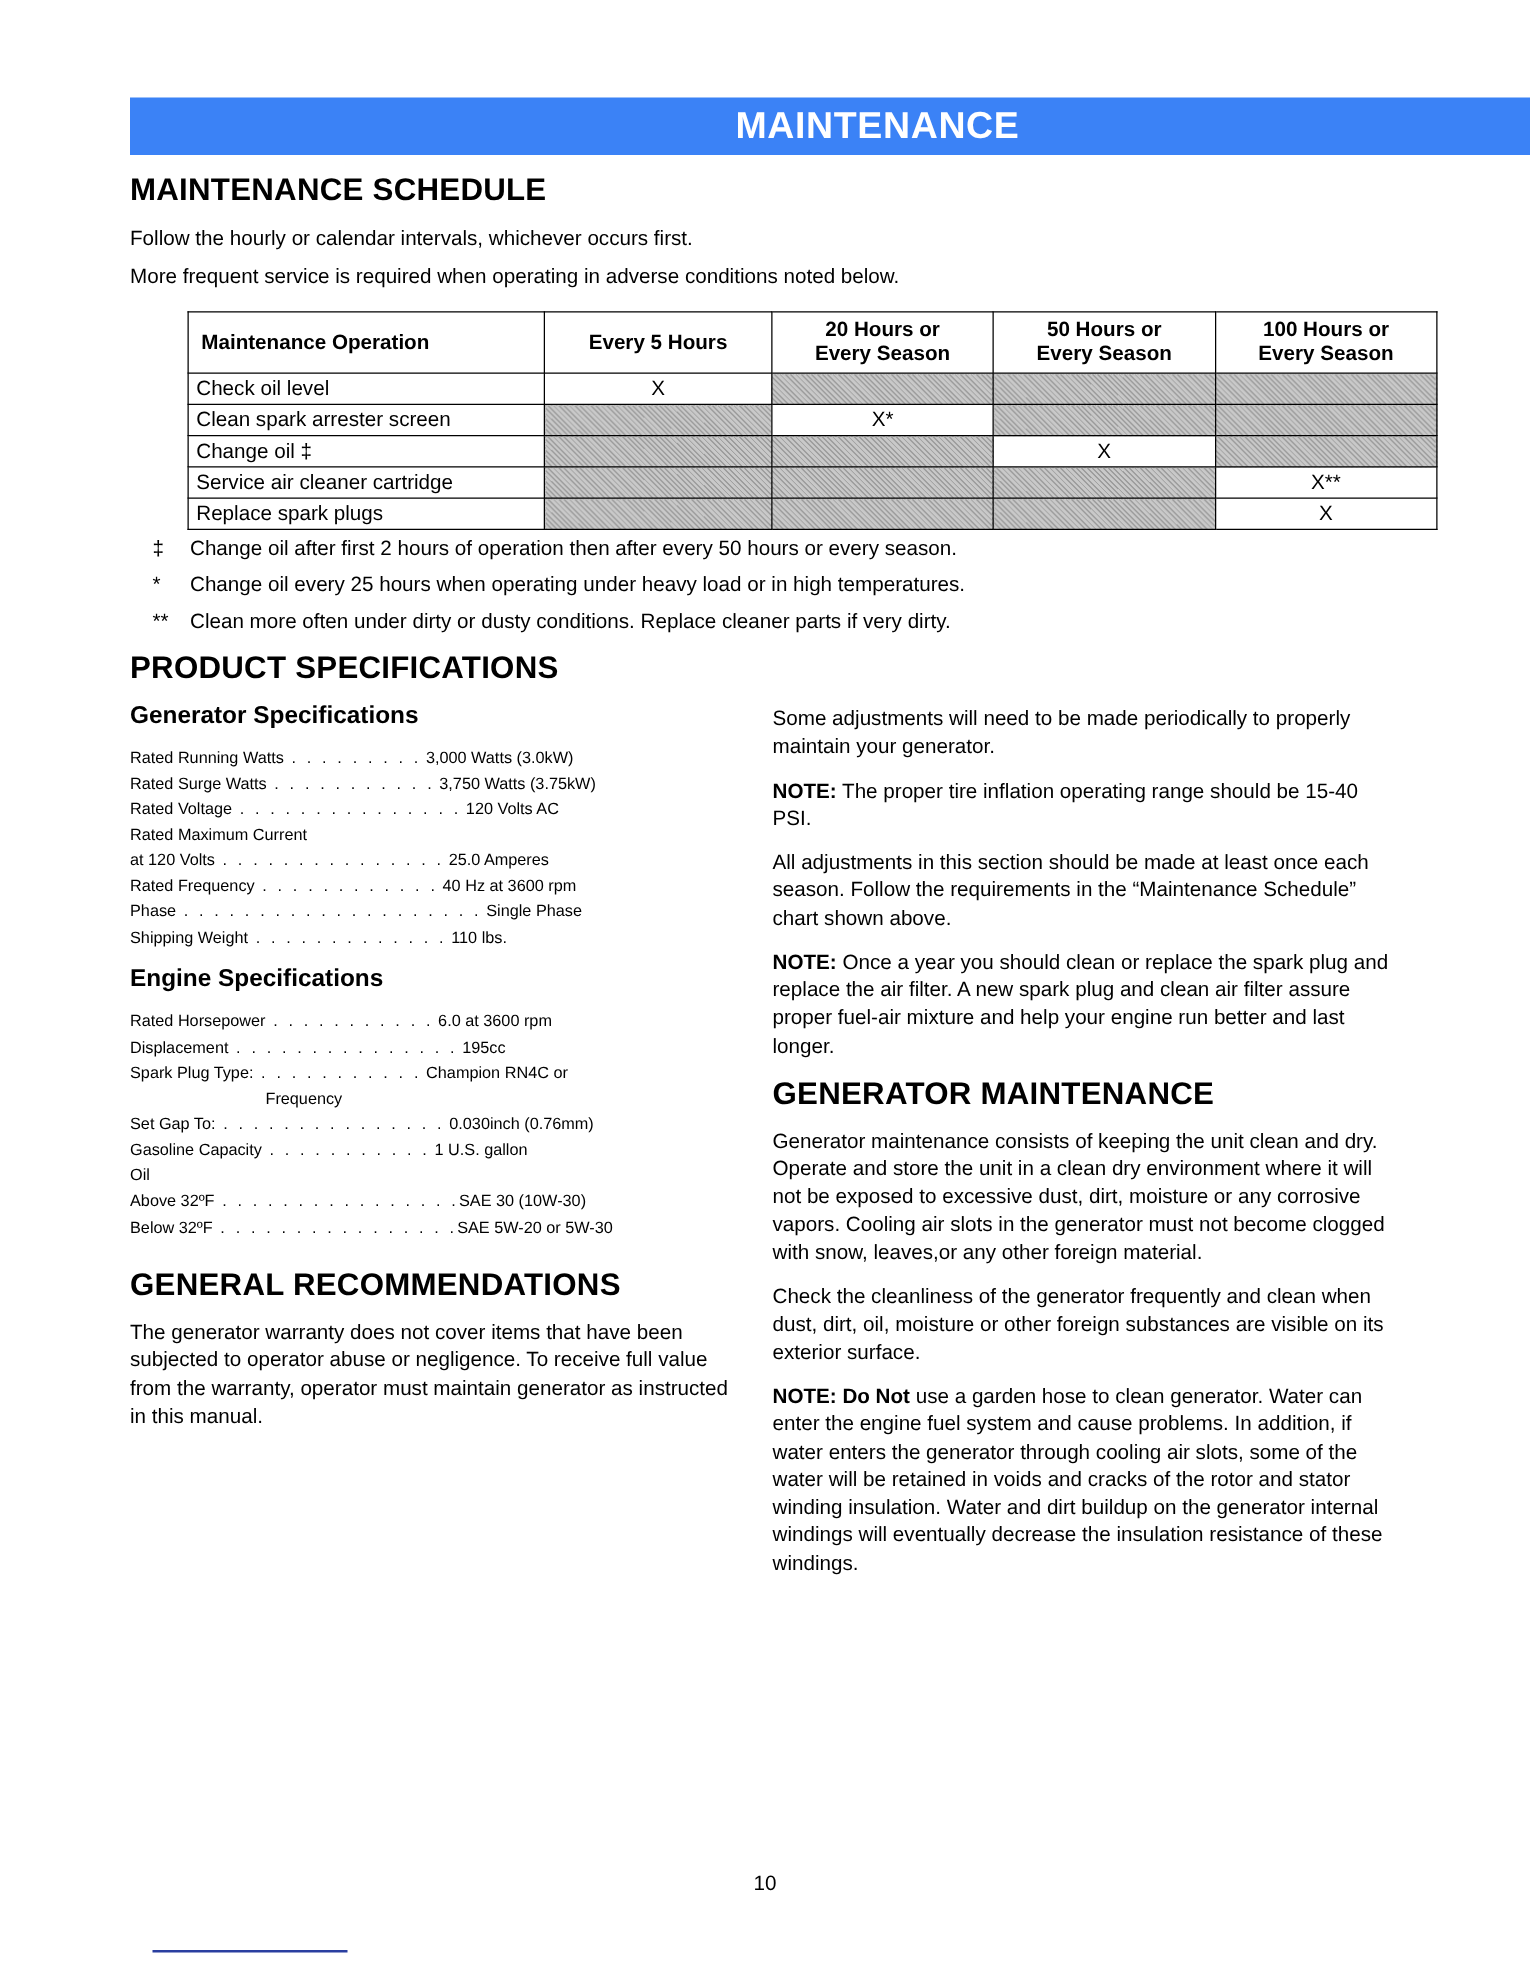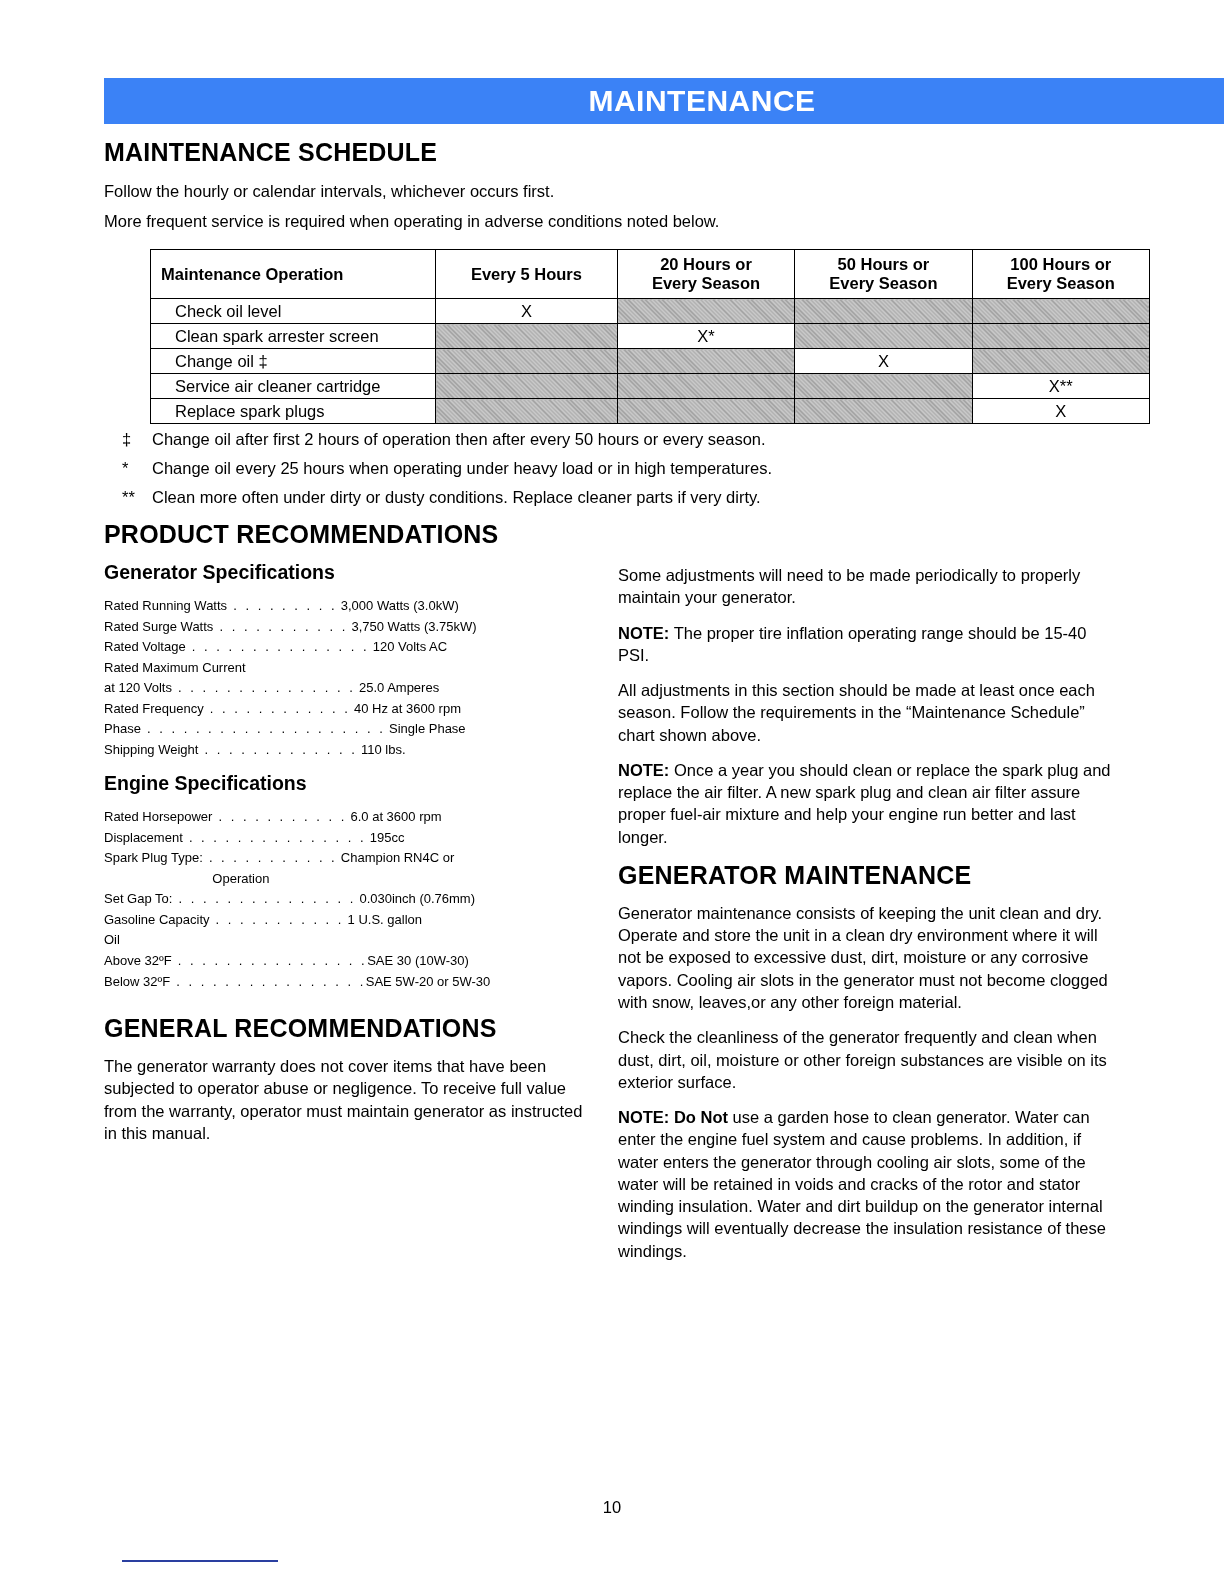--- a/index.html
+++ b/index.html
@@ -94,21 +94,21 @@
     padding-left: 10px;
     width: 274px;
   }
   table.sched td {
     height: 24px;
     text-align: center;
     font-size: 16.5px;
   }
   table.sched td.op {
     text-align: left;
-    padding-left: 24px;
+    padding-left: 6px;
   }
   td.hatch {
     background-image:
       repeating-linear-gradient(45deg, #9a9a9a 0px, #9a9a9a 1px, #c9c9c9 1px, #c9c9c9 3px);
     background-color: #bdbdbd;
   }
 
   
   .footnotes {
     position: absolute;
@@ -279,42 +279,42 @@
       <span class="mark">*</span>
       <span>Change oil every 25 hours when operating under heavy load or in high temperatures.</span>
     </div>
     <div class="fn">
       <span class="mark">**</span>
       <span>Clean more often under dirty or dusty conditions. Replace cleaner parts if very dirty.</span>
     </div>
   </div>
 
   <div class="col-left">
-    <div class="title-big">PRODUCT RECOMMENDATIONS</div>
+    <div class="title-big">PRODUCT SPECIFICATIONS</div>
     <div class="title-sub">Generator Specifications</div>
 
     <div class="spec-list">
       <span class="spec-row"><span>Rated Running Watts</span><span class="dots"> . . . . . . . . .</span> <span>3,000 Watts (3.0kW)</span></span>
       <span class="spec-row"><span>Rated Surge Watts</span><span class="dots"> . . . . . . . . . . .</span> <span>3,750 Watts (3.75kW)</span></span>
       <span class="spec-row"><span>Rated Voltage</span><span class="dots"> . . . . . . . . . . . . . . .</span> <span>120 Volts AC</span></span>
       <span class="spec-row"><span>Rated Maximum Current</span></span>
       <span class="spec-row"><span>at 120 Volts</span><span class="dots"> . . . . . . . . . . . . . . .</span> <span>25.0 Amperes</span></span>
       <span class="spec-row"><span>Rated Frequency</span><span class="dots"> . . . . . . . . . . . .</span> <span>40 Hz at 3600 rpm</span></span>
       <span class="spec-row"><span>Phase</span><span class="dots"> . . . . . . . . . . . . . . . . . . . .</span> <span>Single Phase</span></span>
       <span class="spec-row"><span>Shipping Weight</span><span class="dots"> . . . . . . . . . . . . .</span> <span>110 lbs.</span></span>
     </div>
 
     <div class="gap-s"></div>
     <div class="title-sub">Engine Specifications</div>
 
     <div class="spec-list">
       <span class="spec-row"><span>Rated Horsepower</span><span class="dots"> . . . . . . . . . . .</span> <span>6.0 at 3600 rpm</span></span>
       <span class="spec-row"><span>Displacement</span><span class="dots"> . . . . . . . . . . . . . . .</span> <span>195cc</span></span>
       <span class="spec-row"><span>Spark Plug Type:</span><span class="dots"> . . . . . . . . . . .</span> <span>Champion RN4C or</span></span>
-      <span class="spec-cont">                              <span>Operation</span></span>
+      <span class="spec-cont">                              <span>Frequency</span></span>
       <span class="spec-row"><span>Set Gap To:</span><span class="dots"> . . . . . . . . . . . . . . .</span> <span>0.030inch (0.76mm)</span></span>
       <span class="spec-row"><span>Gasoline Capacity</span><span class="dots"> . . . . . . . . . . .</span> <span>1 U.S. gallon</span></span>
       <span class="spec-row"><span>Oil</span></span>
       <span class="spec-row"><span>Above 32ºF</span><span class="dots"> . . . . . . . . . . . . . . . .</span><span>SAE 30 (10W-30)</span></span>
       <span class="spec-row"><span>Below 32ºF</span><span class="dots"> . . . . . . . . . . . . . . . .</span><span>SAE 5W-20 or 5W-30</span></span>
     </div>
 
     <div class="gap-m"></div>
     <div class="title-big">GENERAL RECOMMENDATIONS</div>
     <p>The generator warranty does not cover items that have been subjected to operator abuse or negligence. To receive full value from the warranty, operator must maintain generator as instructed in this manual.</p>

